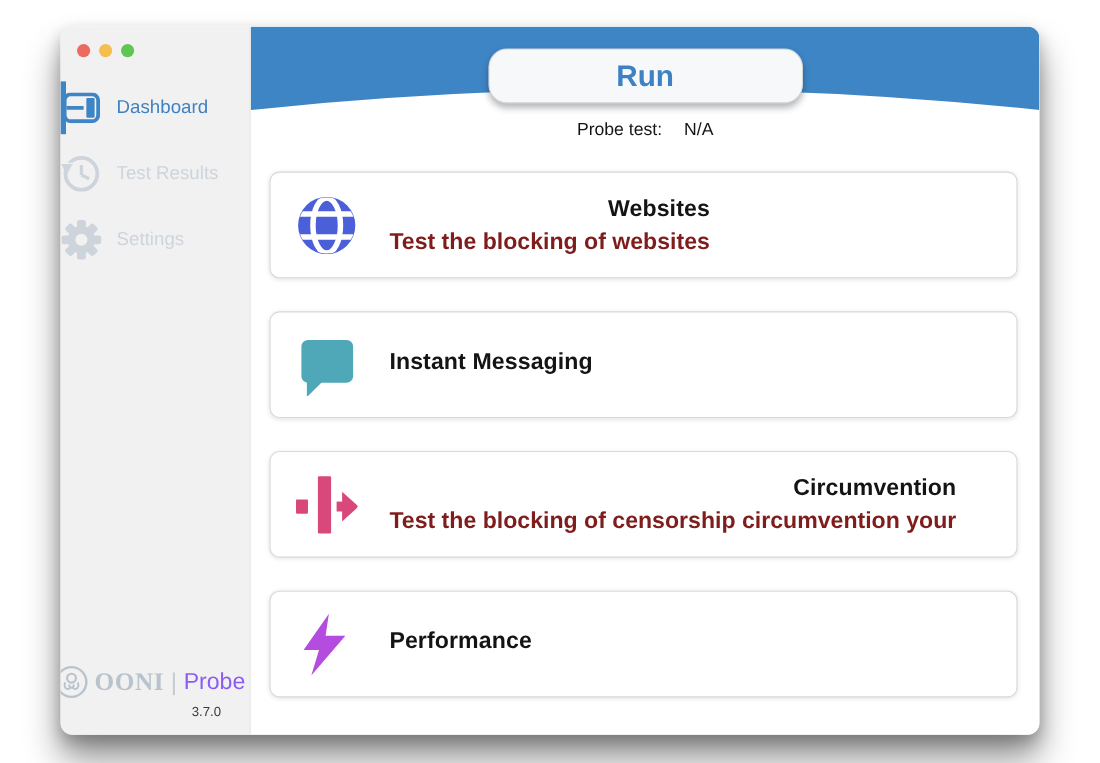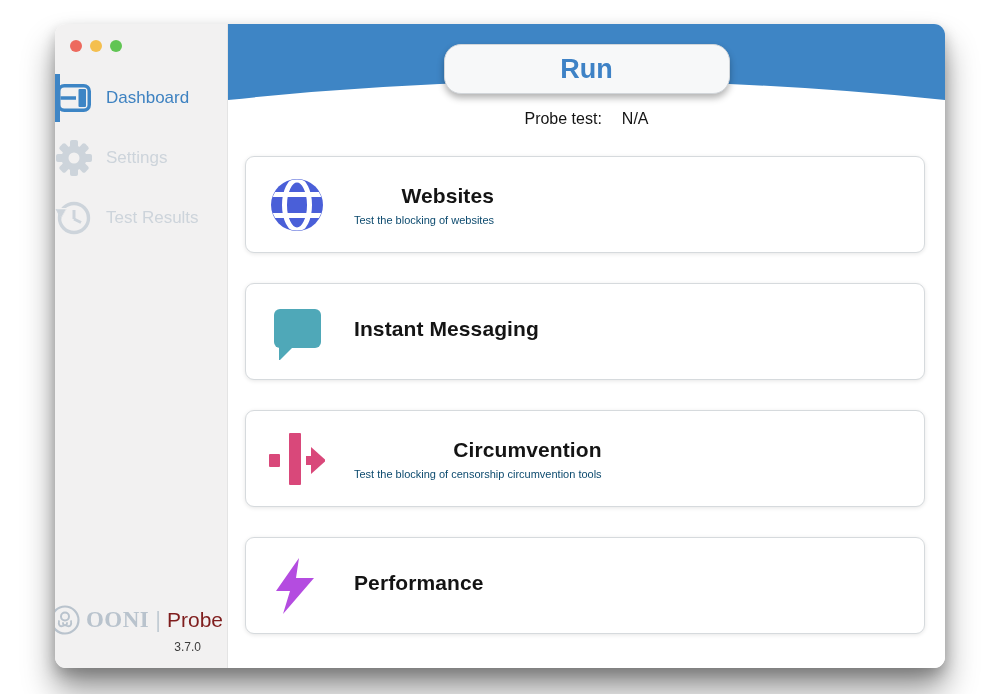--- a/index.html
+++ b/index.html
@@ -21,21 +21,21 @@
   .nav { margin-top: 22px; display: flex; flex-direction: column; gap: 16px; }
   .nav-item { position: relative; height: 44px; display: flex; align-items: center; gap: 13px; font-size: 17px; cursor: pointer; color: #cdd4db; }
   .nav-item.active { color: #3e82c1; font-weight: 500; }
   .nav-item.active .indicator { position: absolute; left: 0; top: -2px; width: 5px; height: 48px; background: #3e85c5; }
   .nav-icon { flex: none; display: flex; align-items: center; justify-content: center; width: 38px; }
 
   .branding { position: absolute; left: 0; right: 0; bottom: 14px; }
   .logo-row { display: flex; align-items: center; justify-content: flex-end; gap: 6px; padding-right: 4px; color: #b9c3cd; }
   .logo-ooni { font-family: "Liberation Serif", serif; font-weight: 700; font-size: 23px; letter-spacing: 0.5px; }
   .logo-divider { font-weight: 300; font-size: 22px; color: #c3ccd4; }
-  .logo-probe { font-weight: 400; font-size: 21px; color: #7f1d1d; }
+  .logo-probe { font-weight: 400; font-size: 21px; color: #8b5cf6; }
   .version { text-align: right; padding-right: 26px; margin-top: 5px; font-size: 12px; color: #3c3c3c; }
 
   
   .main { position: relative; flex: 1; background: #ffffff; }
   .header { position: relative; height: 84px; }
   .header svg.band { position: absolute; left: 0; top: 0; width: 100%; height: 84px; display: block; }
   .run-btn {
     position: absolute; left: 50%; transform: translateX(-50%); top: 20px;
     width: 286px; height: 50px; background: #f7f8f9; border: 1.5px solid #d2d6da; border-radius: 17px;
     box-shadow: 0 4px 7px rgba(0,0,0,0.30);
@@ -47,21 +47,21 @@
 
   .cards { padding: 28px 20px 0 17px; display: flex; flex-direction: column; gap: 30px; text-align: right; }
   .card {
     height: 97px; background: #ffffff; border: 1px solid #d6dadd; border-radius: 9px;
     box-shadow: 0 1px 4px rgba(0,0,0,0.10);
     display: flex; align-items: center; cursor: pointer;
   }
   .card-icon { flex: none; width: 56px; height: 56px; margin-left: 23px; }
   .card-text { margin-left: 29px; }
   .card-title { font-size: 21px; font-weight: 700; color: #141414; margin-bottom: 6px; letter-spacing: 0.1px; }
-  .card-sub { font-size: 11px; color: #0c4a6e; }
+  .card-sub { font-size: 21px; color: #7f1d1d; font-weight: bold; }
 </style>
 </head>
 <body>
 
 <div class="stage">
   <div class="window">
 
     <div class="sidebar">
       <div class="traffic">
         <div class="dot red"></div>
@@ -73,20 +73,34 @@
         <div class="nav-item active">
           <span class="indicator"></span>
           <span class="nav-icon">
             <svg width="34" height="28" viewBox="0 0 34 28">
               <rect x="1.75" y="1.75" width="30.5" height="24.5" rx="5.5" fill="none" stroke="#3d85c5" stroke-width="3.5"></rect>
               <line x1="3.5" y1="14" x2="19" y2="14" stroke="#3d85c5" stroke-width="3.5"></line>
               <rect x="21.5" y="5" width="7.5" height="18" rx="1" fill="#3d85c5"></rect>
             </svg>
           </span>
           <span>Dashboard</span>
+        </div>
+
+        <div class="nav-item">
+          <span class="nav-icon">
+            <svg width="38" height="38" viewBox="0 0 38 38">
+              <circle cx="19" cy="19" r="14.5" fill="none" stroke="#cdd4db" stroke-width="3.4"></circle>
+              <polygon points="0.5,10 11.5,10 6,20" fill="#cdd4db"></polygon>
+              <polygon points="1,9 12,9 6.5,19" fill="#f2f1f1"></polygon>
+              <polygon points="1.2,10.2 10.8,10.2 6,18.8" fill="#cdd4db"></polygon>
+              <line x1="19" y1="11" x2="19" y2="20" stroke="#cdd4db" stroke-width="3"></line>
+              <line x1="19" y1="20" x2="26" y2="23.5" stroke="#cdd4db" stroke-width="3"></line>
+            </svg>
+          </span>
+          <span>Test Results</span>
         </div>
 
         <div class="nav-item">
           <span class="nav-icon">
             <svg width="38" height="38" viewBox="0 0 38 38">
               <g transform="translate(19,19)" fill="#cdd4db">
                 <g>
                   <rect x="-4" y="-18" width="8" height="8" rx="2"></rect>
                   <rect x="-4" y="-18" width="8" height="8" rx="2" transform="rotate(45)"></rect>
                   <rect x="-4" y="-18" width="8" height="8" rx="2" transform="rotate(90)"></rect>
@@ -96,34 +110,20 @@
                   <rect x="-4" y="-18" width="8" height="8" rx="2" transform="rotate(270)"></rect>
                   <rect x="-4" y="-18" width="8" height="8" rx="2" transform="rotate(315)"></rect>
                 </g>
                 <circle cx="0" cy="0" r="12.5"></circle>
                 <circle cx="0" cy="0" r="5.5" fill="#f2f1f1"></circle>
               </g>
             </svg>
           </span>
           <span>Settings</span>
         </div>
-
-        <div class="nav-item">
-          <span class="nav-icon">
-            <svg width="38" height="38" viewBox="0 0 38 38">
-              <circle cx="19" cy="19" r="14.5" fill="none" stroke="#cdd4db" stroke-width="3.4"></circle>
-              <polygon points="0.5,10 11.5,10 6,20" fill="#cdd4db"></polygon>
-              <polygon points="1,9 12,9 6.5,19" fill="#f2f1f1"></polygon>
-              <polygon points="1.2,10.2 10.8,10.2 6,18.8" fill="#cdd4db"></polygon>
-              <line x1="19" y1="11" x2="19" y2="20" stroke="#cdd4db" stroke-width="3"></line>
-              <line x1="19" y1="20" x2="26" y2="23.5" stroke="#cdd4db" stroke-width="3"></line>
-            </svg>
-          </span>
-          <span>Test Results</span>
-        </div>
       </div>
 
       <div class="branding">
         <div class="logo-row">
           <span style="display:flex;">
             <svg width="30" height="30" viewBox="0 0 30 30">
               <circle cx="15" cy="15" r="13.5" fill="none" stroke="#b9c3cd" stroke-width="2.2"></circle>
               <circle cx="15" cy="11.5" r="4" fill="none" stroke="#b9c3cd" stroke-width="2"></circle>
               <path d="M9,16 c-1,4 1,6 4,5 M21,16 c1,4 -1,6 -4,5 M13,18 c0,3 4,3 4,0" fill="none" stroke="#b9c3cd" stroke-width="1.8" stroke-linecap="round"></path>
             </svg>
@@ -190,21 +190,21 @@
               <g fill="#d9487a">
                 <rect x="0" y="23" width="11" height="13" rx="1"></rect>
                 <rect x="20" y="2" width="12" height="52" rx="1"></rect>
                 <rect x="37" y="25" width="8" height="9"></rect>
                 <polygon points="42,16 57,29.5 42,43"></polygon>
               </g>
             </svg>
           </span>
           <span class="card-text">
             <div class="card-title">Circumvention</div>
-            <div class="card-sub">Test the blocking of censorship circumvention tools</div>
+            <div class="card-sub">Test the blocking of censorship circumvention your</div>
           </span>
         </div>
 
         <div class="card">
           <span class="card-icon">
             <svg width="56" height="56" viewBox="0 0 56 56">
               <path d="M30,0 L7,33 H21 L14,56 L45,20 H27 Z" fill="#b44ce0"></path>
             </svg>
           </span>
           <span class="card-text">

